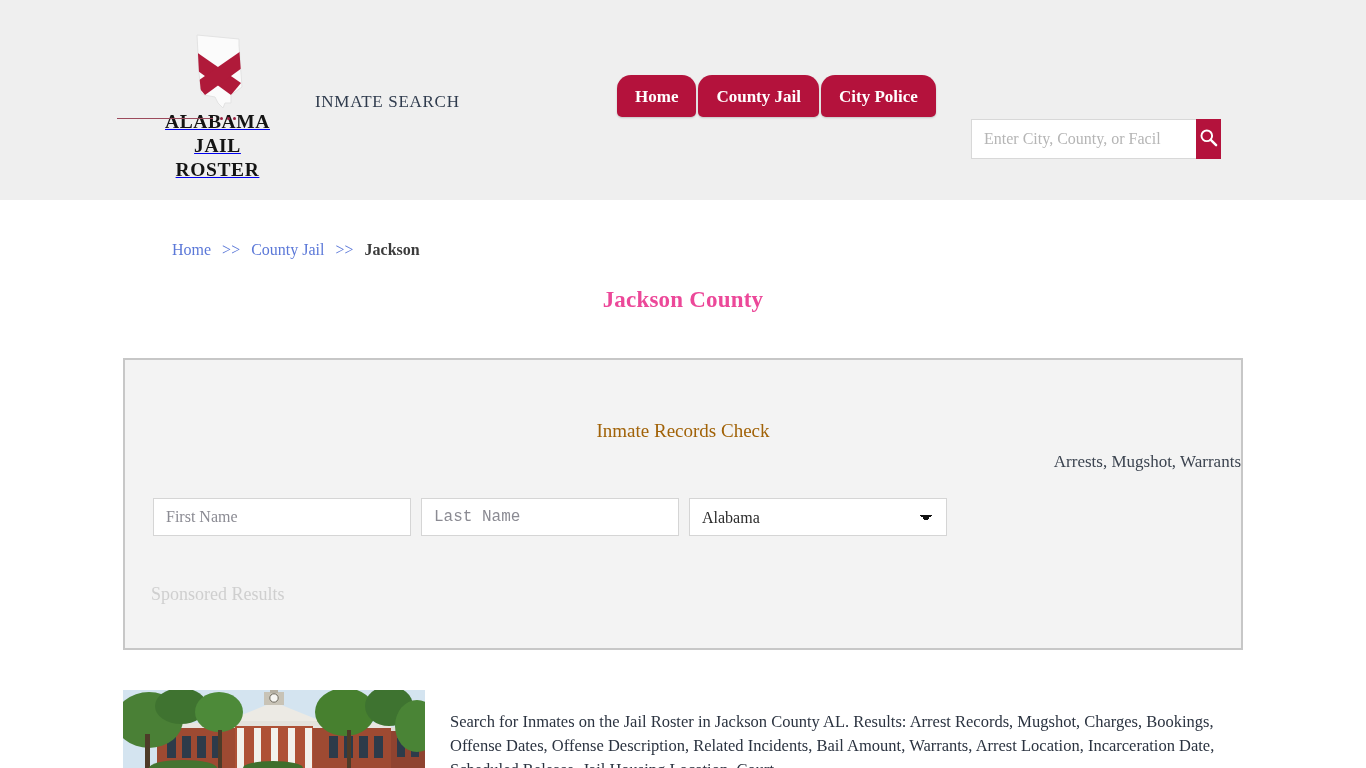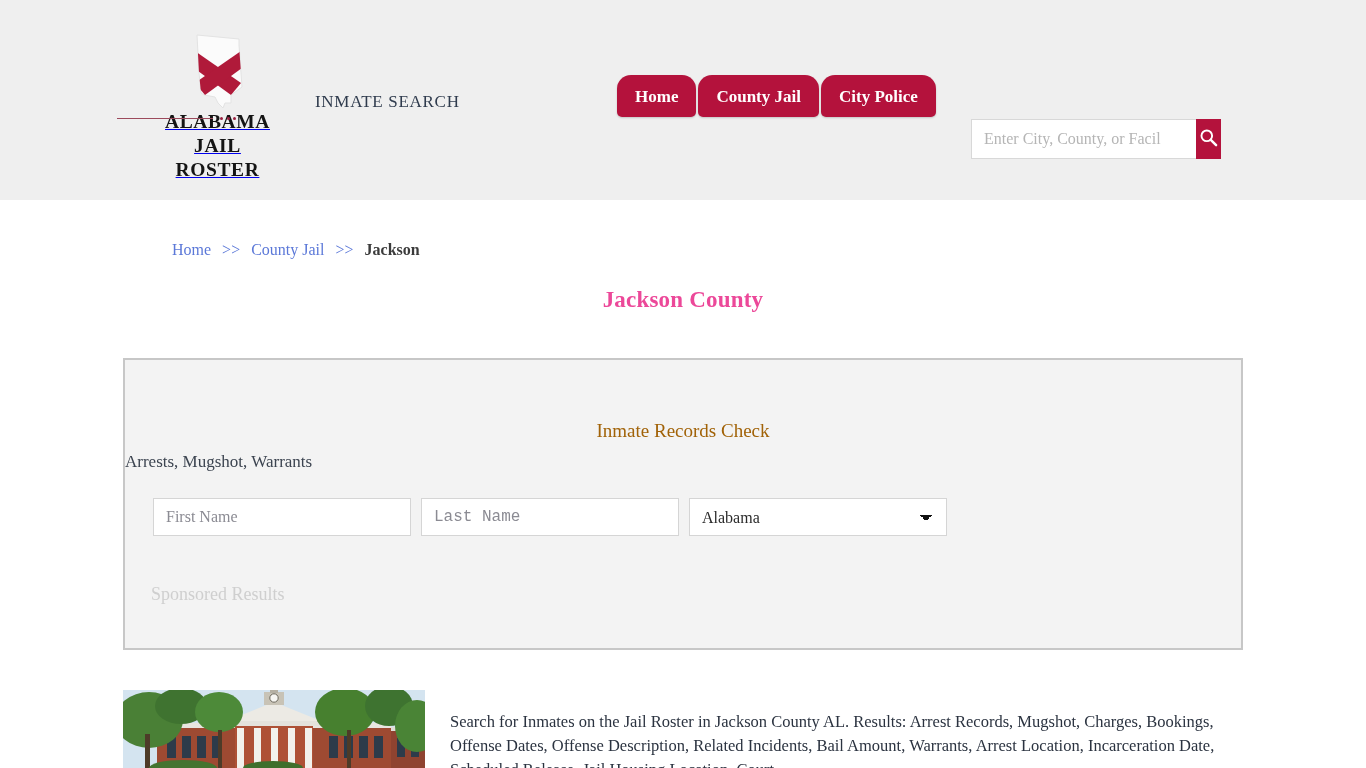--- a/index.html
+++ b/index.html
@@ -185,21 +185,21 @@
     border: 2px solid #c7c7c7;
   }
   .panel-heading {
     text-align: center;
     font-size: 19px;
     color: #a16207;
     margin-top: 61px;
     line-height: 1.1;
   }
   .panel-subheading {
-    text-align: left;
+    text-align: right;
     font-size: 17px;
     color: #3c4450;
     margin-top: 10px;
   }
   .panel-form {
     position: absolute;
     left: 28px;
     top: 138px;
     width: 1064px;
     display: flex;

